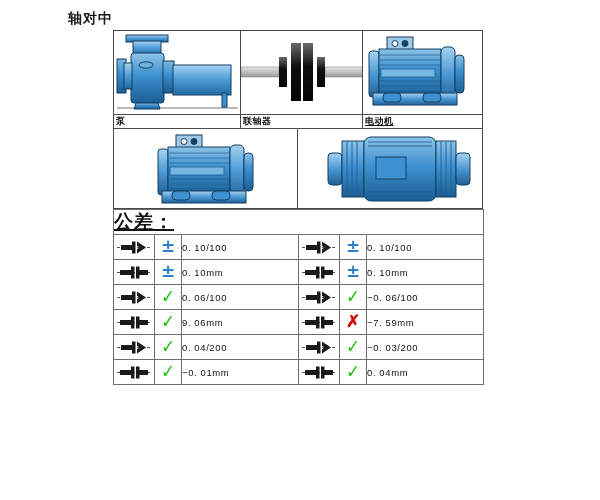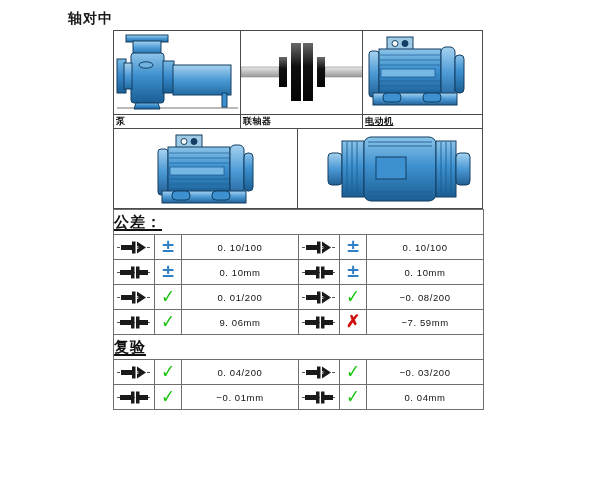--- a/index.html
+++ b/index.html
@@ -102,21 +102,21 @@
     background: #ffffff;
   }
   table.align-table td {
     border: 1px solid #6e6e6e;
     padding: 0;
     height: 24px;
     vertical-align: middle;
     background: #ffffff;
   }
   td.sec-head {
-    font-size: 15px;
+    font-size: 19px;
     font-weight: bold;
     letter-spacing: 1px;
     padding-left: 3px;
     height: 20px;
     color: #111;
     border-left: none;
     border-right: none;
   }
   .sec-head-inner {
     display: inline-block;
@@ -125,21 +125,20 @@
     line-height: 15px;
   }
   
   col.c-icon  { width: 41px; }
   col.c-mark  { width: 27px; }
   col.c-val   { width: 117px; }
 
   td.icon-cell { text-align: center; }
   td.mark-cell { text-align: center; }
   td.val-cell {
-    text-align: center;
     font-size: 9.5px;
     letter-spacing: 0.6px;
     color: #111;
     font-family: "Liberation Sans", "DejaVu Sans", sans-serif;
   }
 
   
   .pm {
     display: inline-block;
     color: #2f7fc4;
@@ -472,34 +471,34 @@
           <svg width="36" height="15" viewBox="0 0 36 15" class="misicon">
             <line x1="1" y1="7.5" x2="34" y2="7.5" stroke="#555" stroke-width="1" stroke-dasharray="3,2"></line>
             <rect x="5" y="5" width="12" height="5" fill="#1a1a1a"></rect>
             <rect x="16" y="1.5" width="3.5" height="12" fill="#1a1a1a"></rect>
             <path d="M21 1.5 L30 7.5 L21 13.5 L21 9 L24 7.5 L21 6 Z" fill="#1a1a1a"></path>
           </svg>
         </td>
         <td class="mark-cell">
           <span class="chk">✓</span>
         </td>
-        <td class="val-cell">0. 01/200</td>
+        <td class="val-cell">0. 06/100</td>
 
         <td class="icon-cell">
           <svg width="36" height="15" viewBox="0 0 36 15" class="misicon">
             <line x1="1" y1="7.5" x2="34" y2="7.5" stroke="#555" stroke-width="1" stroke-dasharray="3,2"></line>
             <rect x="5" y="5" width="12" height="5" fill="#1a1a1a"></rect>
             <rect x="16" y="1.5" width="3.5" height="12" fill="#1a1a1a"></rect>
             <path d="M21 1.5 L30 7.5 L21 13.5 L21 9 L24 7.5 L21 6 Z" fill="#1a1a1a"></path>
           </svg>
         </td>
         <td class="mark-cell">
           <span class="chk">✓</span>
         </td>
-        <td class="val-cell">−0. 08/200</td>
+        <td class="val-cell">−0. 06/100</td>
       </tr>
       <tr>
         <td class="icon-cell">
           <svg width="36" height="15" viewBox="0 0 36 15" class="misicon">
             <line x1="1" y1="7.5" x2="34" y2="7.5" stroke="#555" stroke-width="1" stroke-dasharray="3,2"></line>
             <rect x="4" y="5" width="12" height="5" fill="#1a1a1a"></rect>
             <rect x="15" y="1.5" width="3.5" height="12" fill="#1a1a1a"></rect>
             <rect x="20" y="1.5" width="3.5" height="12" fill="#1a1a1a"></rect>
             <rect x="23" y="5" width="9" height="5" fill="#1a1a1a"></rect>
           </svg>
@@ -518,25 +517,20 @@
             <rect x="23" y="5" width="9" height="5" fill="#1a1a1a"></rect>
           </svg>
         </td>
         <td class="mark-cell">
           <span class="crs">✗</span>
         </td>
         <td class="val-cell">−7. 59mm</td>
       </tr>
 
       <tr>
-        <td class="sec-head" colspan="6">
-          <span class="sec-head-inner">复验</span>
-        </td>
-      </tr>
-      <tr>
         <td class="icon-cell">
           <svg width="36" height="15" viewBox="0 0 36 15" class="misicon">
             <line x1="1" y1="7.5" x2="34" y2="7.5" stroke="#555" stroke-width="1" stroke-dasharray="3,2"></line>
             <rect x="5" y="5" width="12" height="5" fill="#1a1a1a"></rect>
             <rect x="16" y="1.5" width="3.5" height="12" fill="#1a1a1a"></rect>
             <path d="M21 1.5 L30 7.5 L21 13.5 L21 9 L24 7.5 L21 6 Z" fill="#1a1a1a"></path>
           </svg>
         </td>
         <td class="mark-cell">
           <span class="chk">✓</span>

